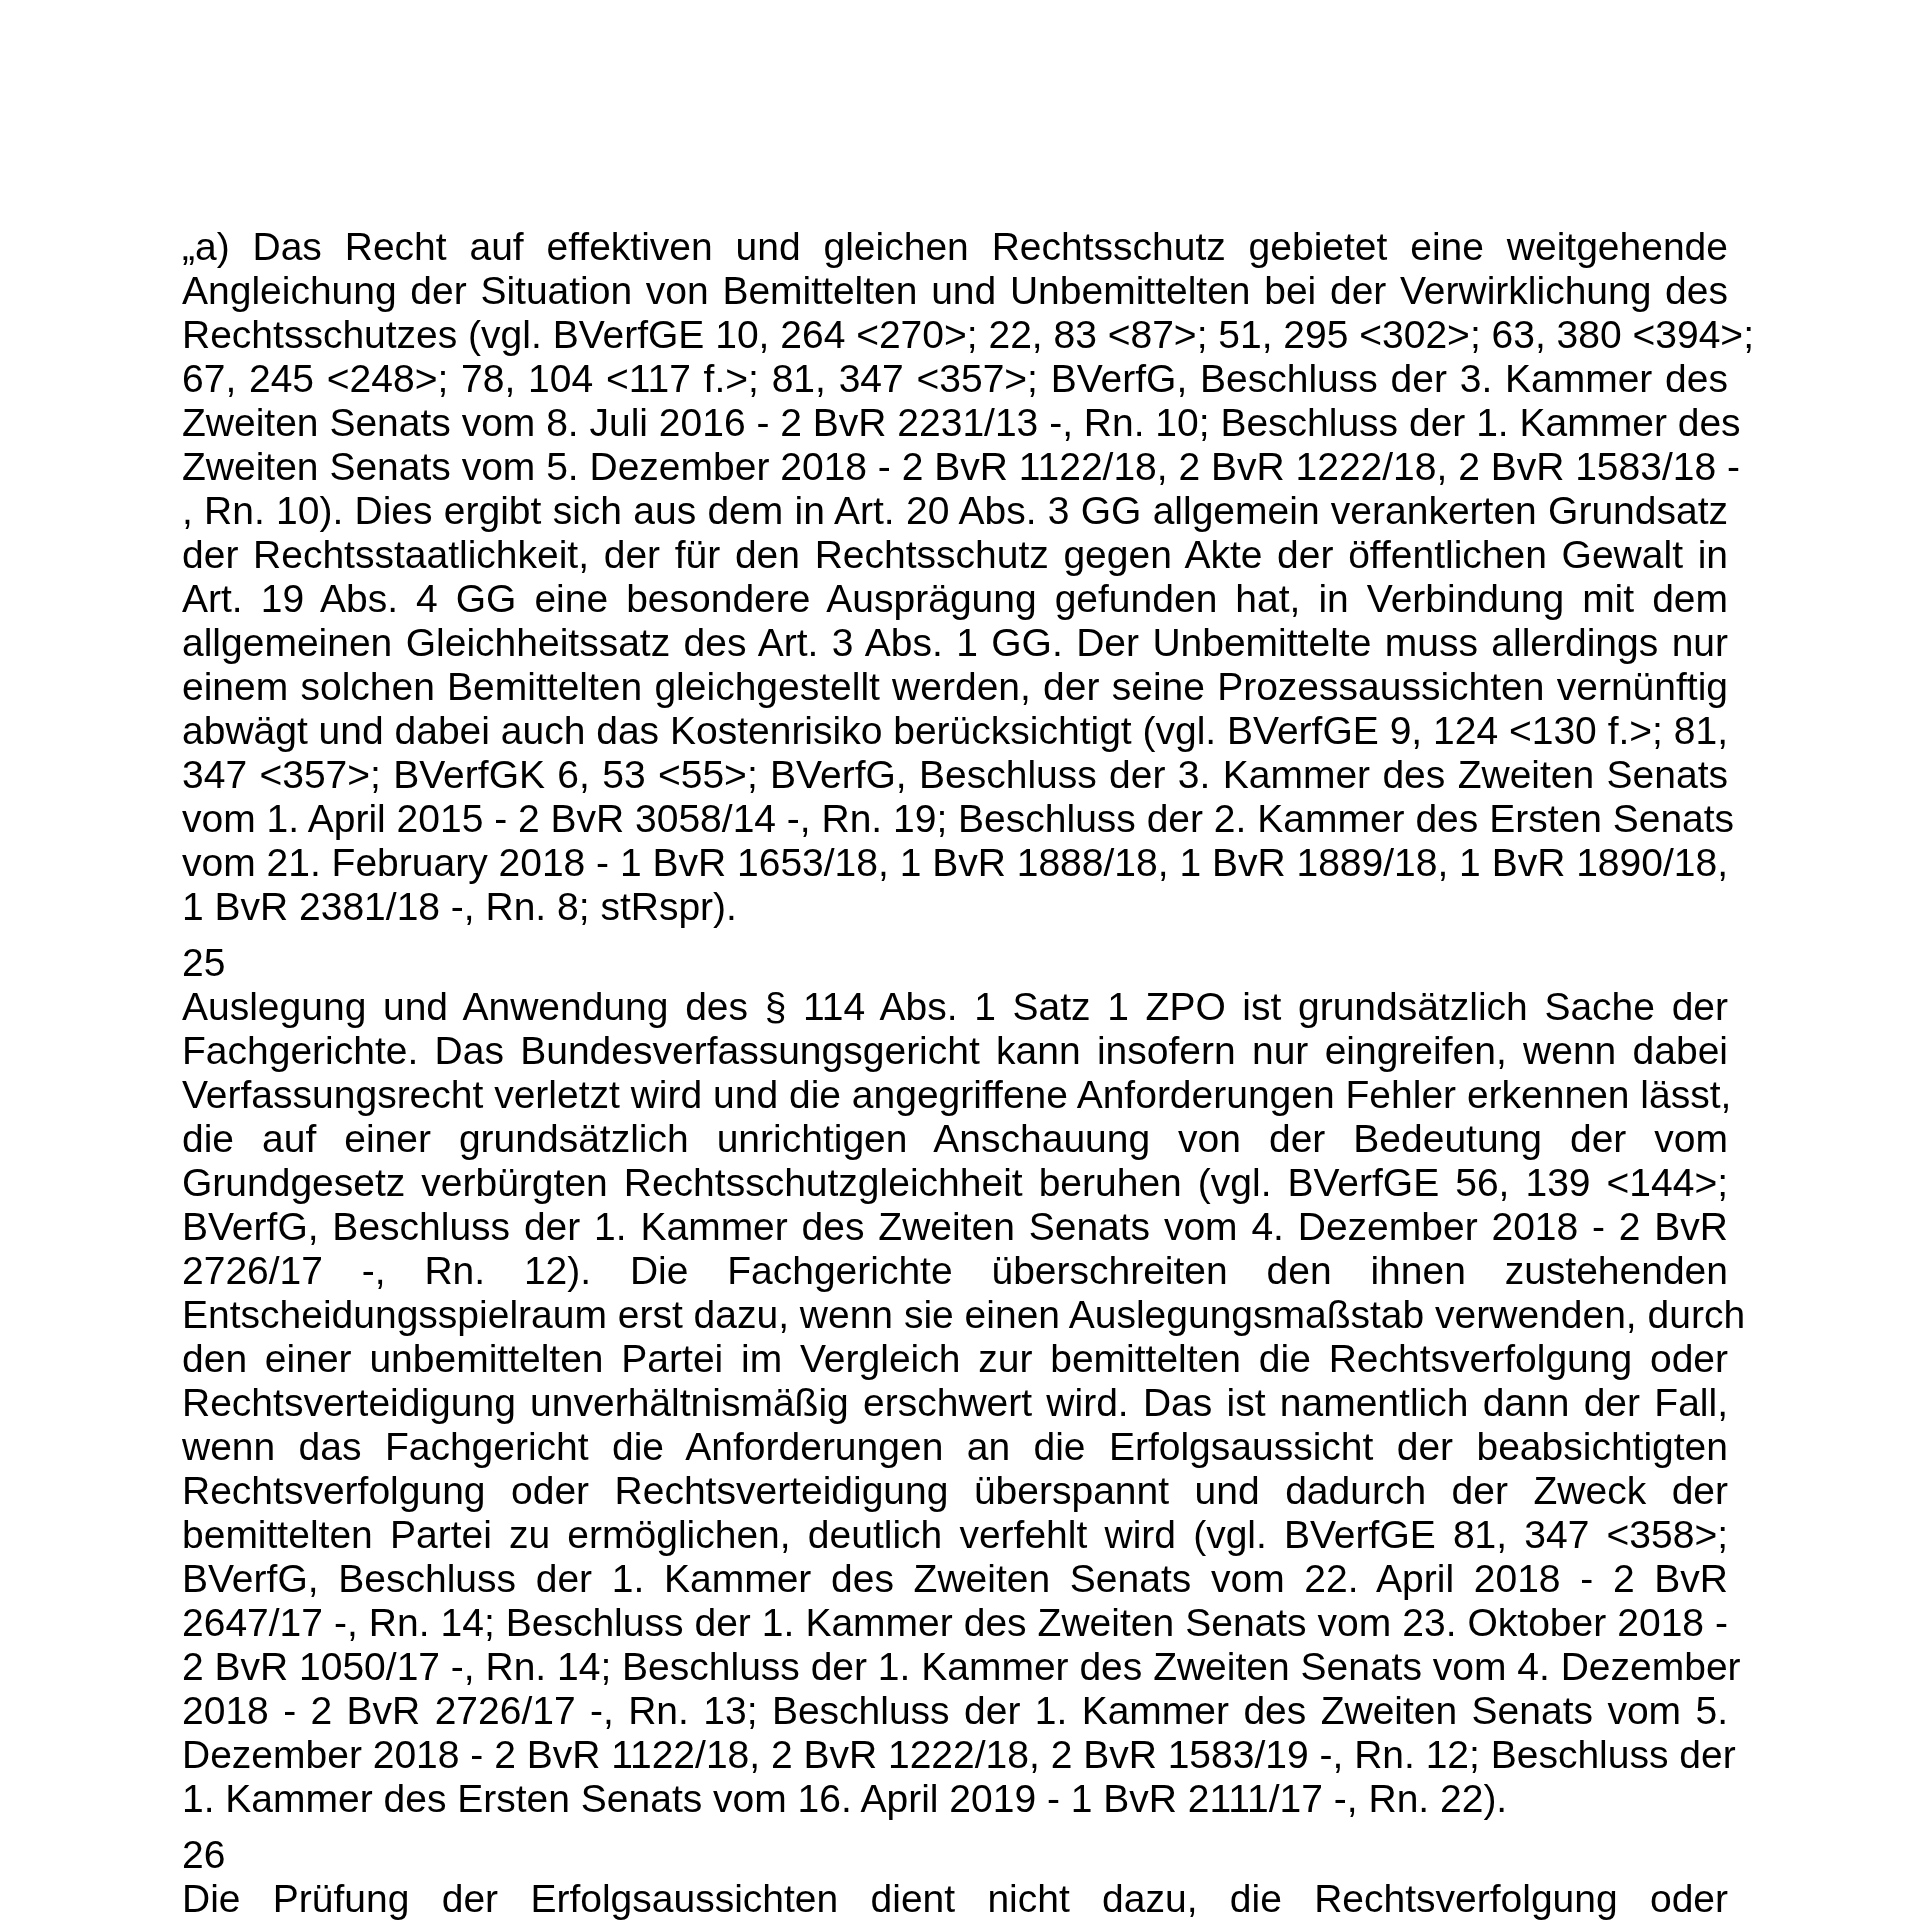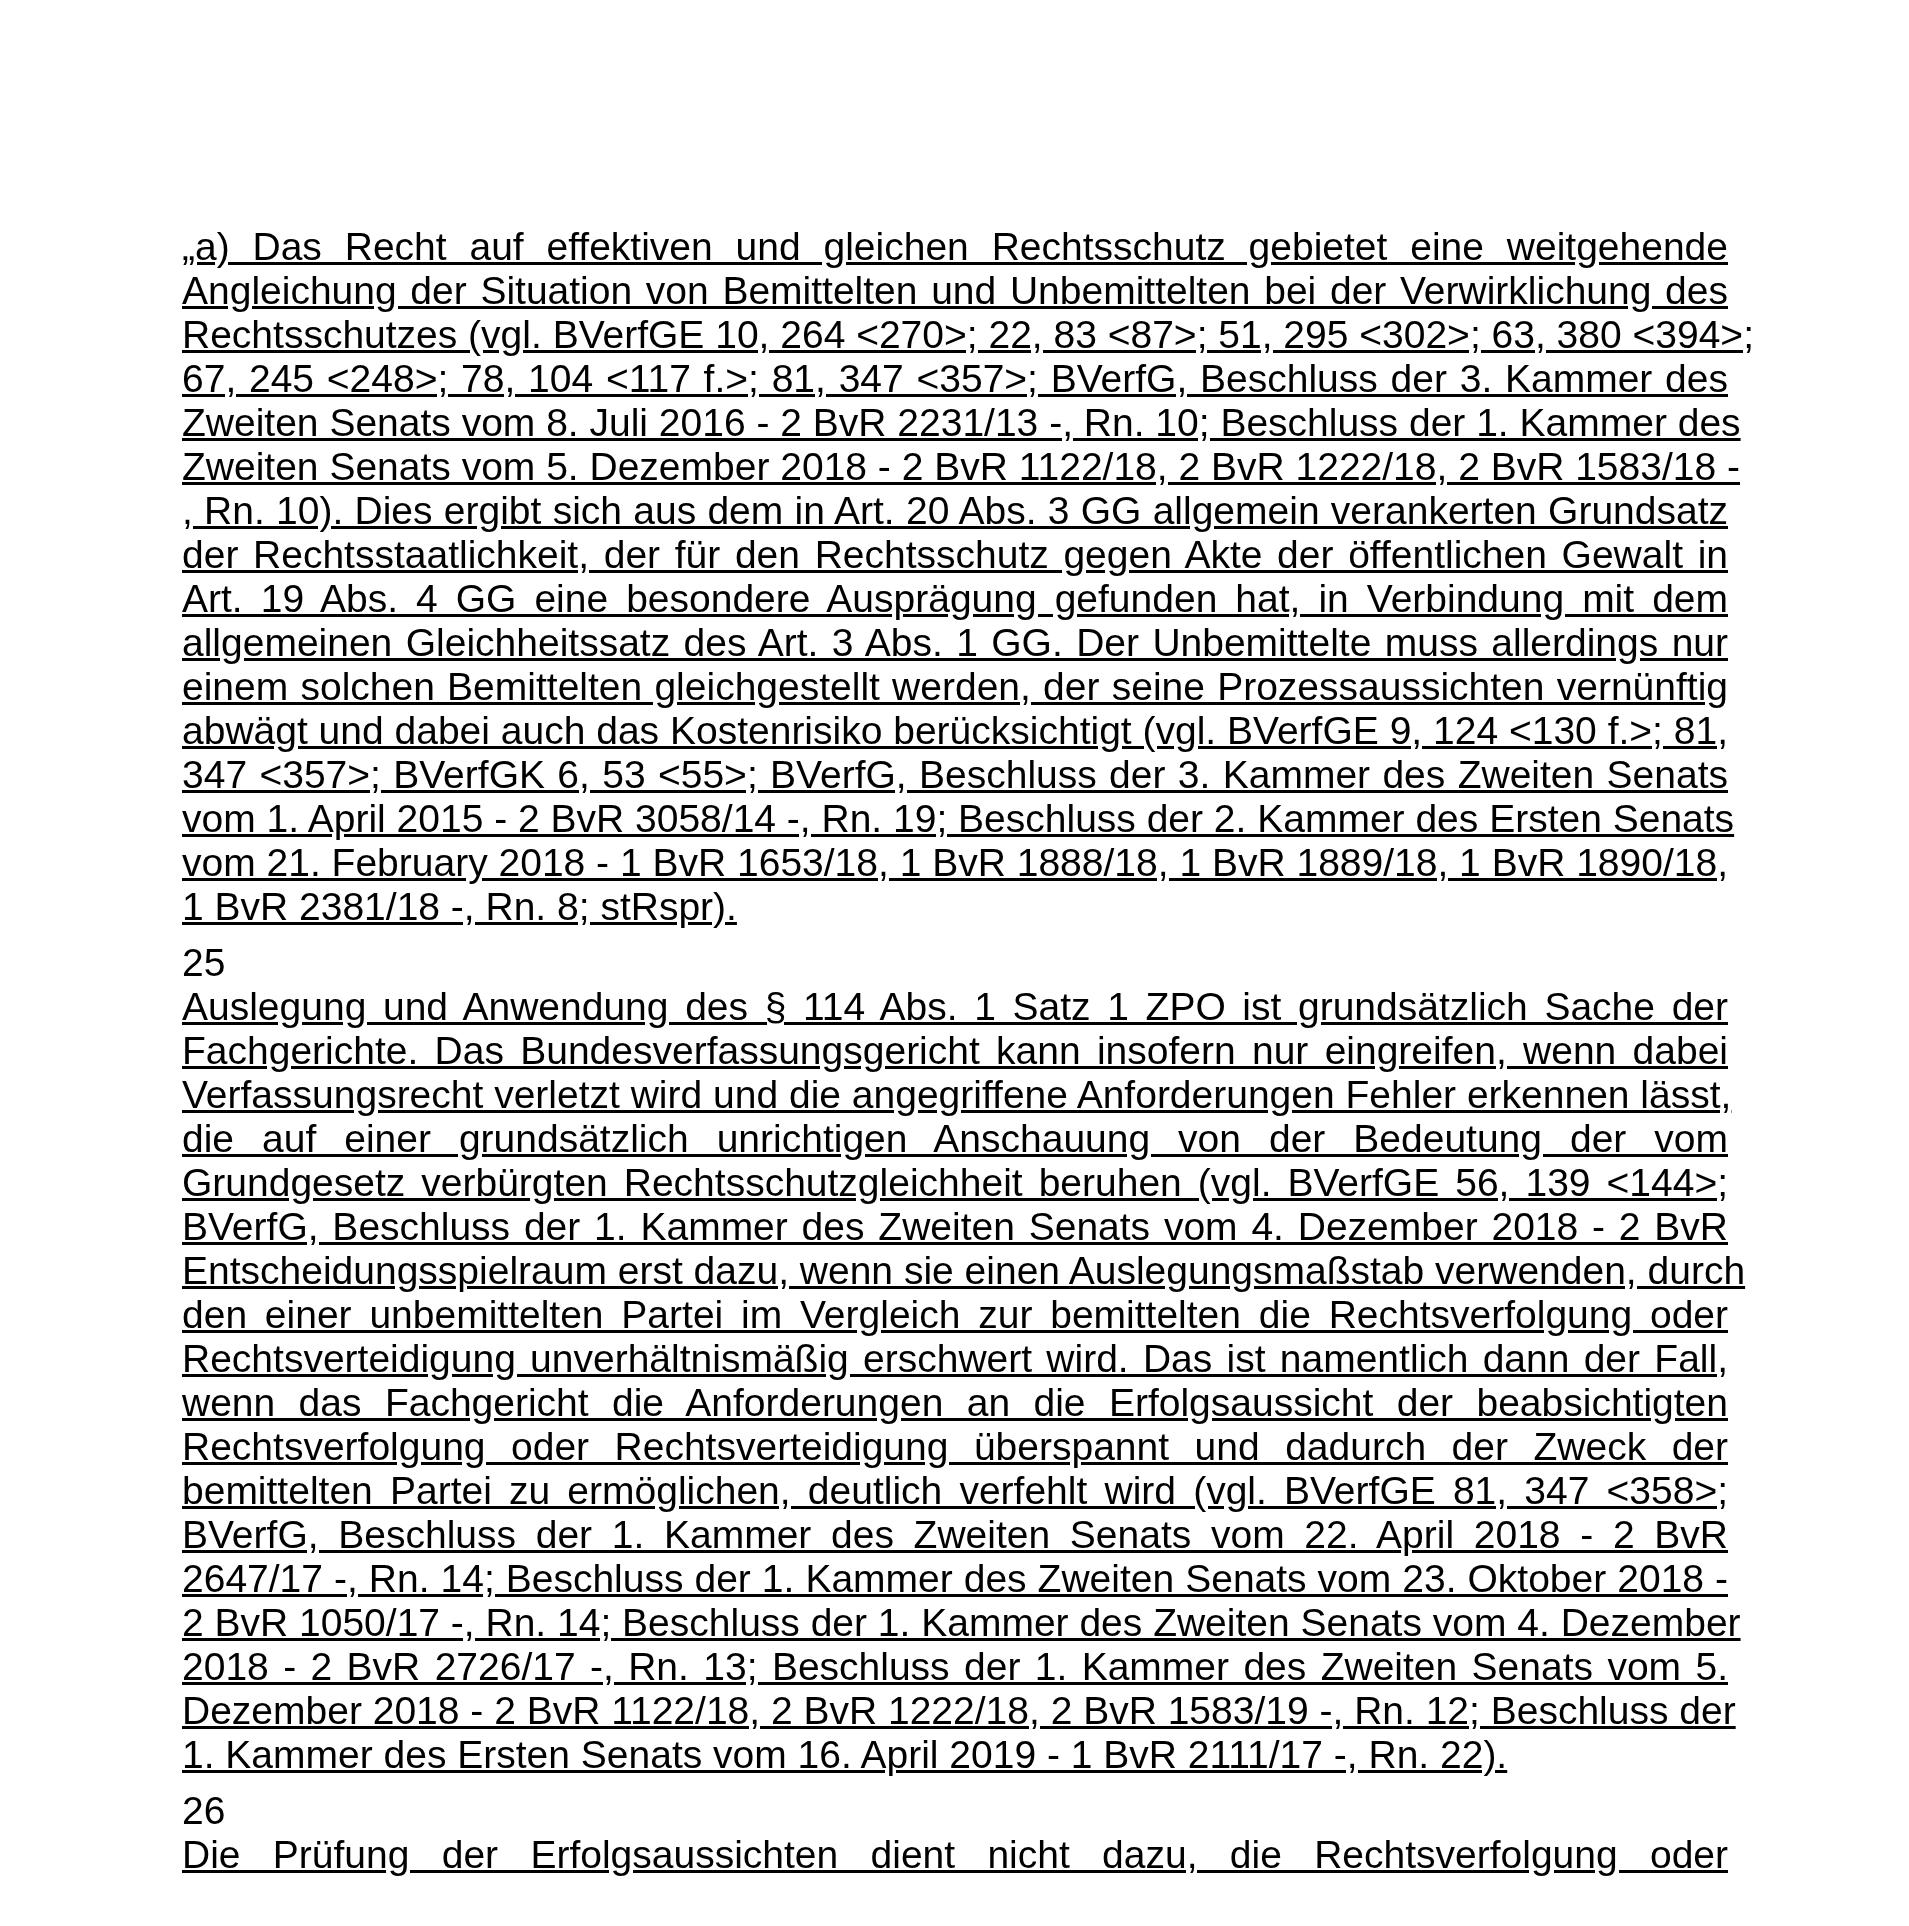--- a/index.html
+++ b/index.html
@@ -8,21 +8,21 @@
     position: absolute; left: 0; top: 0; width: 1910px; height: 2703px;
     background: #ffffff; color: #000000;
     font-family: "Liberation Sans", sans-serif;
   }
   .text-block {
     position: absolute; left: 182px; top: 225px; width: 1546px;
     font-size: 39px; line-height: 44px;
   }
   .line {
     display: block; white-space: nowrap; height: 44px;
-    text-align: justify; text-align-last: justify; text-decoration: underline;
+    text-align: justify; text-align-last: justify;
   }
   .line.last { text-align-last: left; }
   .para-num { display: block; height: 44px; text-align: left; margin-top: 12px; }
 </style>
 </head>
 <body>
 
 <div class="page">
   <div class="text-block" id="text-block">
       <div>
@@ -44,20 +44,21 @@
         <span class="line last">1 BvR 2381/18 -, Rn. 8; stRspr).</span>
       </div>
       <div class="para-num">25</div>
       <div>
         <span class="line">Auslegung und Anwendung des § 114 Abs. 1 Satz 1 ZPO ist grundsätzlich Sache der</span>
         <span class="line">Fachgerichte. Das Bundesverfassungsgericht kann insofern nur eingreifen, wenn dabei</span>
         <span class="line">Verfassungsrecht verletzt wird und die angegriffene Anforderungen Fehler erkennen lässt,</span>
         <span class="line">die auf einer grundsätzlich unrichtigen Anschauung von der Bedeutung der vom</span>
         <span class="line">Grundgesetz verbürgten Rechtsschutzgleichheit beruhen (vgl. BVerfGE 56, 139 &lt;144&gt;;</span>
         <span class="line">BVerfG, Beschluss der 1. Kammer des Zweiten Senats vom 4. Dezember 2018 - 2 BvR</span>
+        <span class="line">2726/17 -, Rn. 12). Die Fachgerichte überschreiten den ihnen zustehenden</span>
         <span class="line">Entscheidungsspielraum erst dazu, wenn sie einen Auslegungsmaßstab verwenden, durch</span>
         <span class="line">den einer unbemittelten Partei im Vergleich zur bemittelten die Rechtsverfolgung oder</span>
         <span class="line">Rechtsverteidigung unverhältnismäßig erschwert wird. Das ist namentlich dann der Fall,</span>
         <span class="line">wenn das Fachgericht die Anforderungen an die Erfolgsaussicht der beabsichtigten</span>
         <span class="line">Rechtsverfolgung oder Rechtsverteidigung überspannt und dadurch der Zweck der</span>
         <span class="line">bemittelten Partei zu ermöglichen, deutlich verfehlt wird (vgl. BVerfGE 81, 347 &lt;358&gt;;</span>
         <span class="line">BVerfG, Beschluss der 1. Kammer des Zweiten Senats vom 22. April 2018 - 2 BvR</span>
         <span class="line">2647/17 -, Rn. 14; Beschluss der 1. Kammer des Zweiten Senats vom 23. Oktober 2018 -</span>
         <span class="line">2 BvR 1050/17 -, Rn. 14; Beschluss der 1. Kammer des Zweiten Senats vom 4. Dezember</span>
         <span class="line">2018 - 2 BvR 2726/17 -, Rn. 13; Beschluss der 1. Kammer des Zweiten Senats vom 5.</span>

